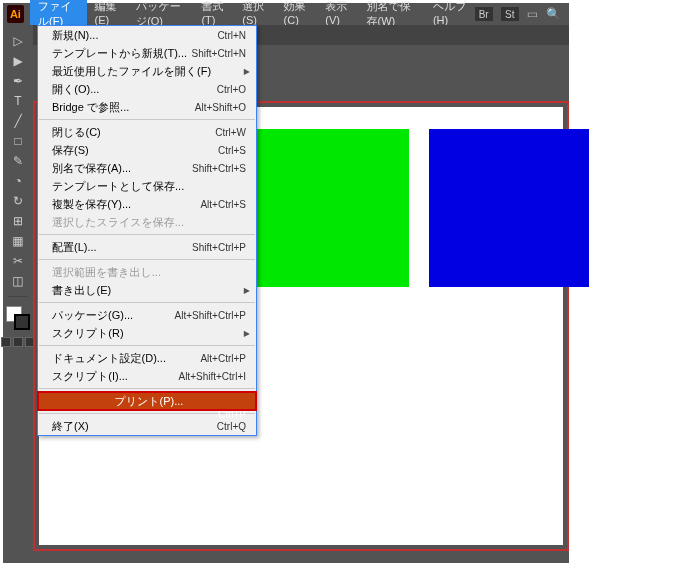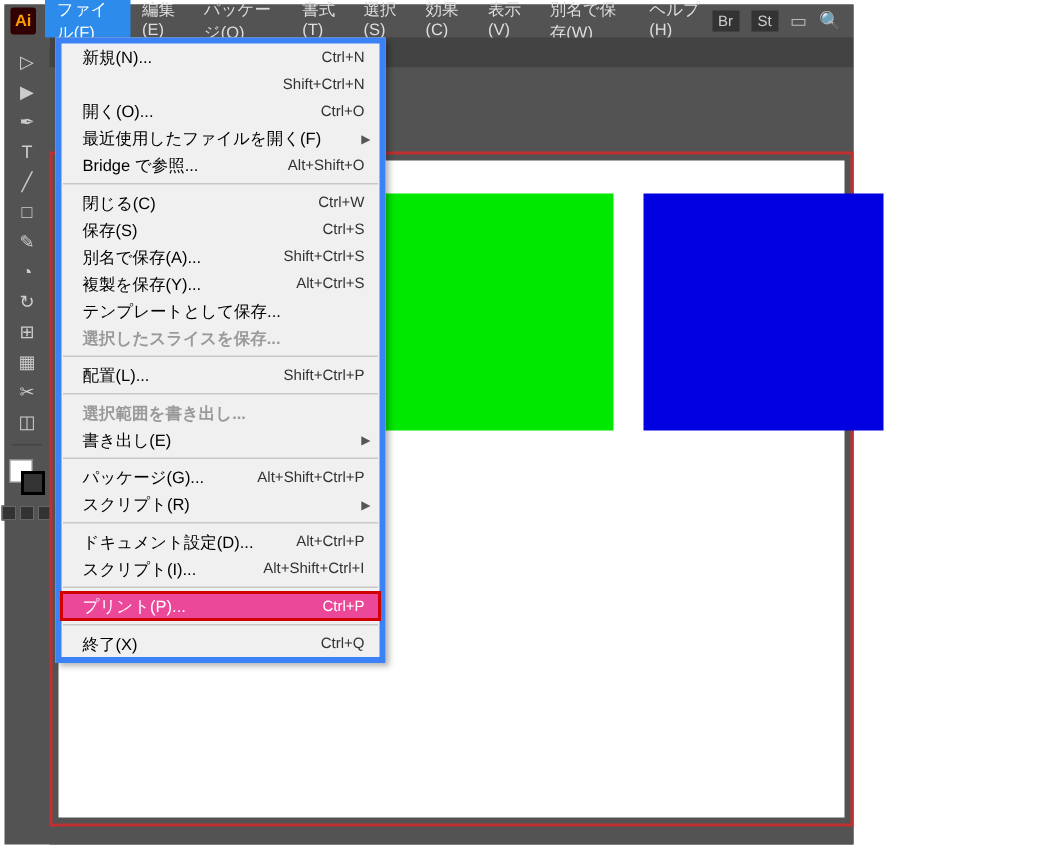--- a/index.html
+++ b/index.html
@@ -21,28 +21,28 @@
   .mini-sw { display:flex; gap:2px; margin-top:4px;}
   .mini-sw div { width:10px; height:10px; background:#333; border:1px solid #666;}
   .docbar { position:absolute; left:30px; top:22px; right:0; height:20px; background:#434343; }
   .canvas-wrap { position:absolute; left:30px; top:42px; right:0; bottom:0; background:#535353; display:flex; align-items:center; justify-content:center; }
   .artboard-outer { width:600px; height:450px; border:2px solid #c03030; position:relative; top:22px;}
   .artboard { position:absolute; inset:4px; background:#fff; }
   .sq { position:absolute; top:22px; width:160px; height:158px;}
   .sq.green { left:210px; background:#00e800; }
   .sq.blue { left:390px; background:#0000e0; }
   
-  .dropdown { position:absolute; left:34px; top:22px; width:220px; background:#f0f0f0; border:4px solid #3b82f6; box-shadow:2px 2px 4px rgba(0,0,0,.3); font-size:11px; color:#000;}
+  .dropdown { position:absolute; left:34px; top:22px; width:220px; background:#f0f0f0; border:1px solid #3b82f6; box-shadow:2px 2px 4px rgba(0,0,0,.3); font-size:11px; color:#000;}
   .dd-item { display:flex; align-items:center; padding:2px 10px 2px 14px; height:18px; cursor:default; position:relative;}
-  .dd-item.disabled { color:#9a9a9a;font-weight:bold; }
+  .dd-item.disabled { color:#9a9a9a; }
   .dd-shortcut { margin-left:auto; color:#333; font-size:10px;}
   .dd-item.disabled .dd-shortcut { color:#9a9a9a;}
   .dd-sep { height:1px; background:#c8c8c8; margin:3px 1px;}
   .dd-sub::after { content:"▶"; position:absolute; right:6px; font-size:8px; color:#555;}
-  .dd-item.highlight { background:#ec4899; color:#fff;}
+  .dd-item.highlight { background:#c2410c; color:#fff;flex-direction:column;}
   .dd-item.highlight .dd-shortcut { color:#fff;}
   .dd-item.boxed { outline:2px solid #d00000; outline-offset:-1px;}
 </style>
 </head>
 <body>
 
 <div class="app">
 
   <div class="menubar">
     <div class="app-icon">Ai</div>
@@ -103,52 +103,53 @@
       </div>
     </div>
   </div>
 
   <div class="dropdown" id="file-menu">
       <div class="dd-item">
         <span>新規(N)...</span>
         <span class="dd-shortcut">Ctrl+N</span>
       </div>
       <div class="dd-item">
+        <span>テンプレートから新規(T)...</span>
         <span class="dd-shortcut">Shift+Ctrl+N</span>
+      </div>
+      <div class="dd-item dd-sub">
+        <span>最近使用したファイルを開く(F)</span>
       </div>
       <div class="dd-item">
         <span>開く(O)...</span>
         <span class="dd-shortcut">Ctrl+O</span>
-      </div>
-      <div class="dd-item dd-sub">
-        <span>最近使用したファイルを開く(F)</span>
       </div>
       <div class="dd-item">
         <span>Bridge で参照...</span>
         <span class="dd-shortcut">Alt+Shift+O</span>
       </div>
       <div class="dd-sep"></div>
       <div class="dd-item">
         <span>閉じる(C)</span>
         <span class="dd-shortcut">Ctrl+W</span>
       </div>
       <div class="dd-item">
         <span>保存(S)</span>
         <span class="dd-shortcut">Ctrl+S</span>
       </div>
       <div class="dd-item">
         <span>別名で保存(A)...</span>
         <span class="dd-shortcut">Shift+Ctrl+S</span>
       </div>
       <div class="dd-item">
+        <span>テンプレートとして保存...</span>
+      </div>
+      <div class="dd-item">
         <span>複製を保存(Y)...</span>
         <span class="dd-shortcut">Alt+Ctrl+S</span>
-      </div>
-      <div class="dd-item">
-        <span>テンプレートとして保存...</span>
       </div>
       <div class="dd-item disabled">
         <span>選択したスライスを保存...</span>
       </div>
       <div class="dd-sep"></div>
       <div class="dd-item">
         <span>配置(L)...</span>
         <span class="dd-shortcut">Shift+Ctrl+P</span>
       </div>
       <div class="dd-sep"></div>

